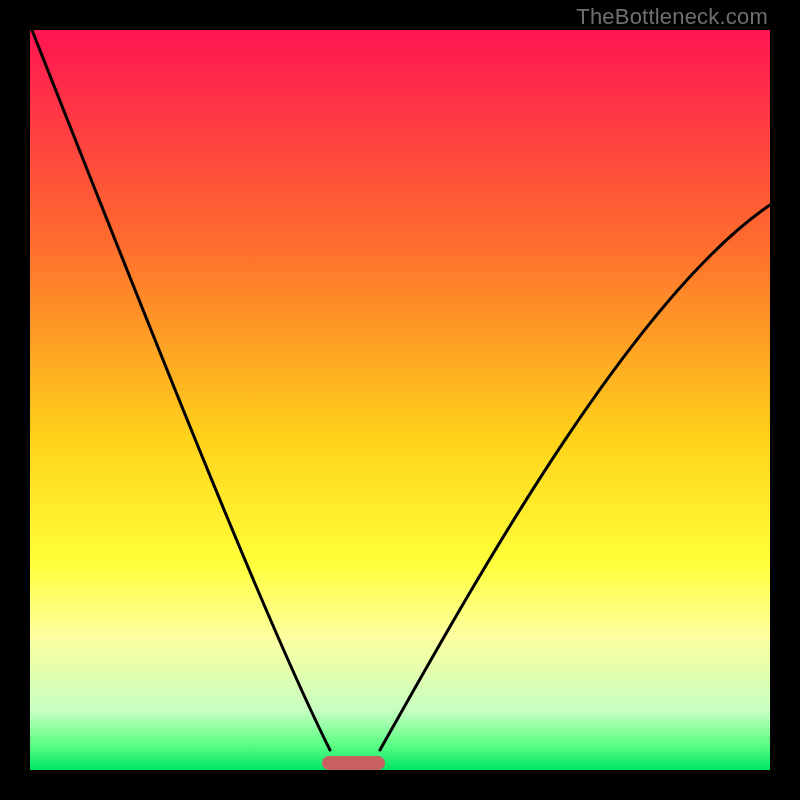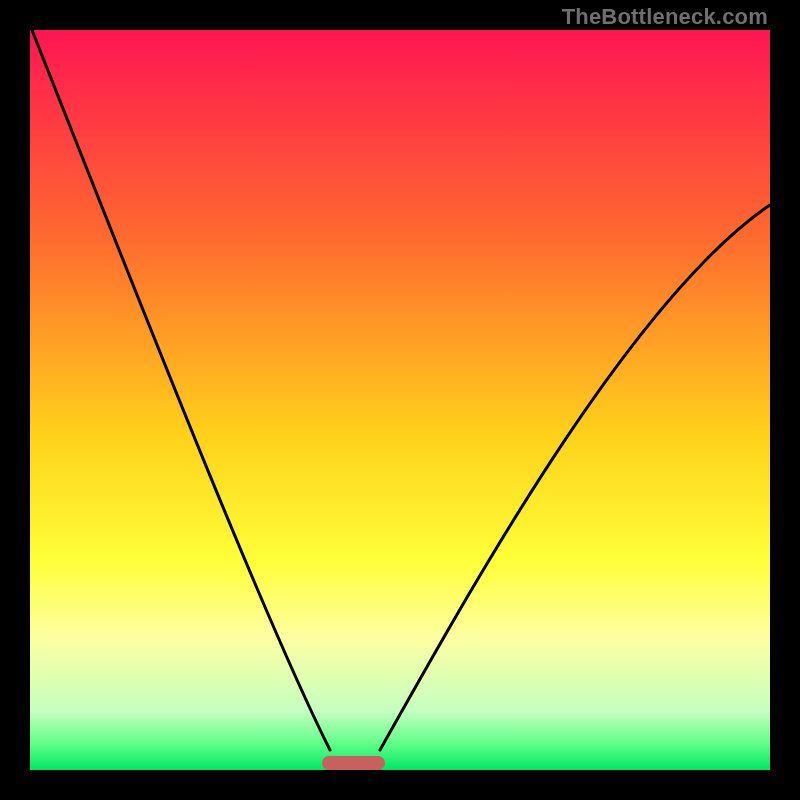--- a/index.html
+++ b/index.html
@@ -26,21 +26,21 @@
     width: 740px;
     height: 740px;
   }
   .watermark {
     position: absolute;
     top: 4px;
     right: 32px;
     color: #6f6f6f;
     font-size: 22px;
     letter-spacing: 0.2px;
-    font-weight: 700;
+    font-weight: 400;
   }
   svg.curve {
     position: absolute;
     left: 0;
     top: 0;
     width: 740px;
     height: 740px;
   }
   .marker {
     position: absolute;

